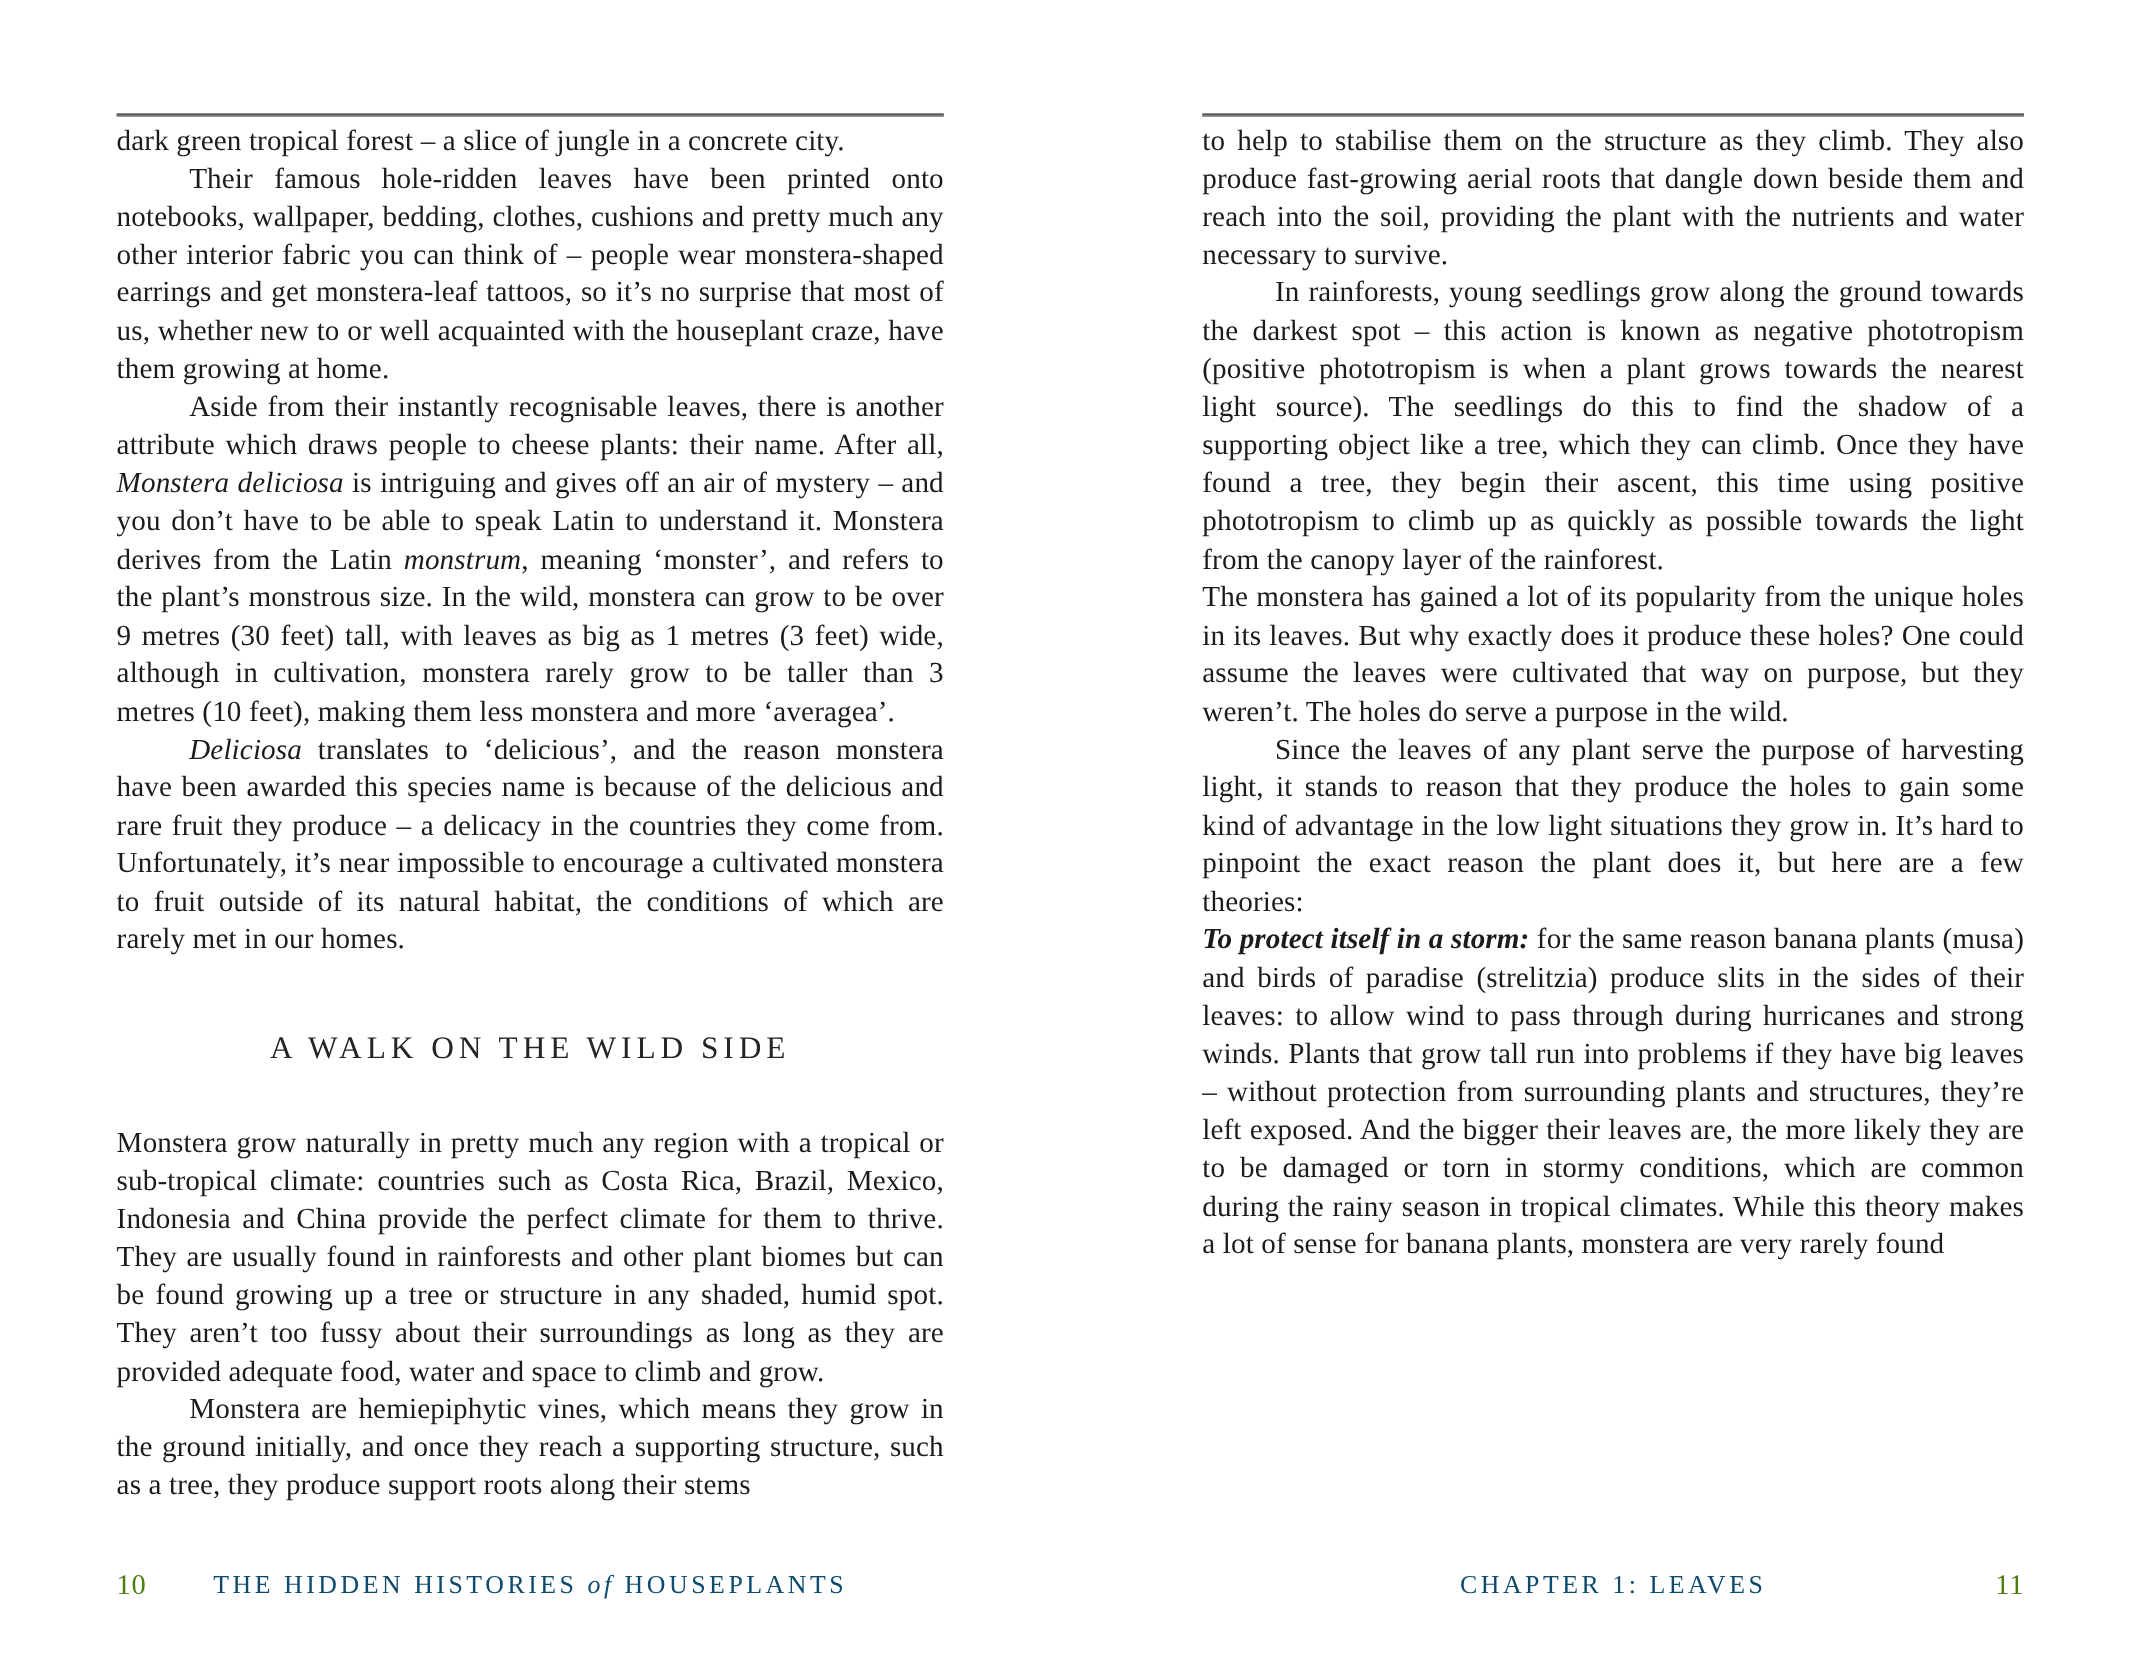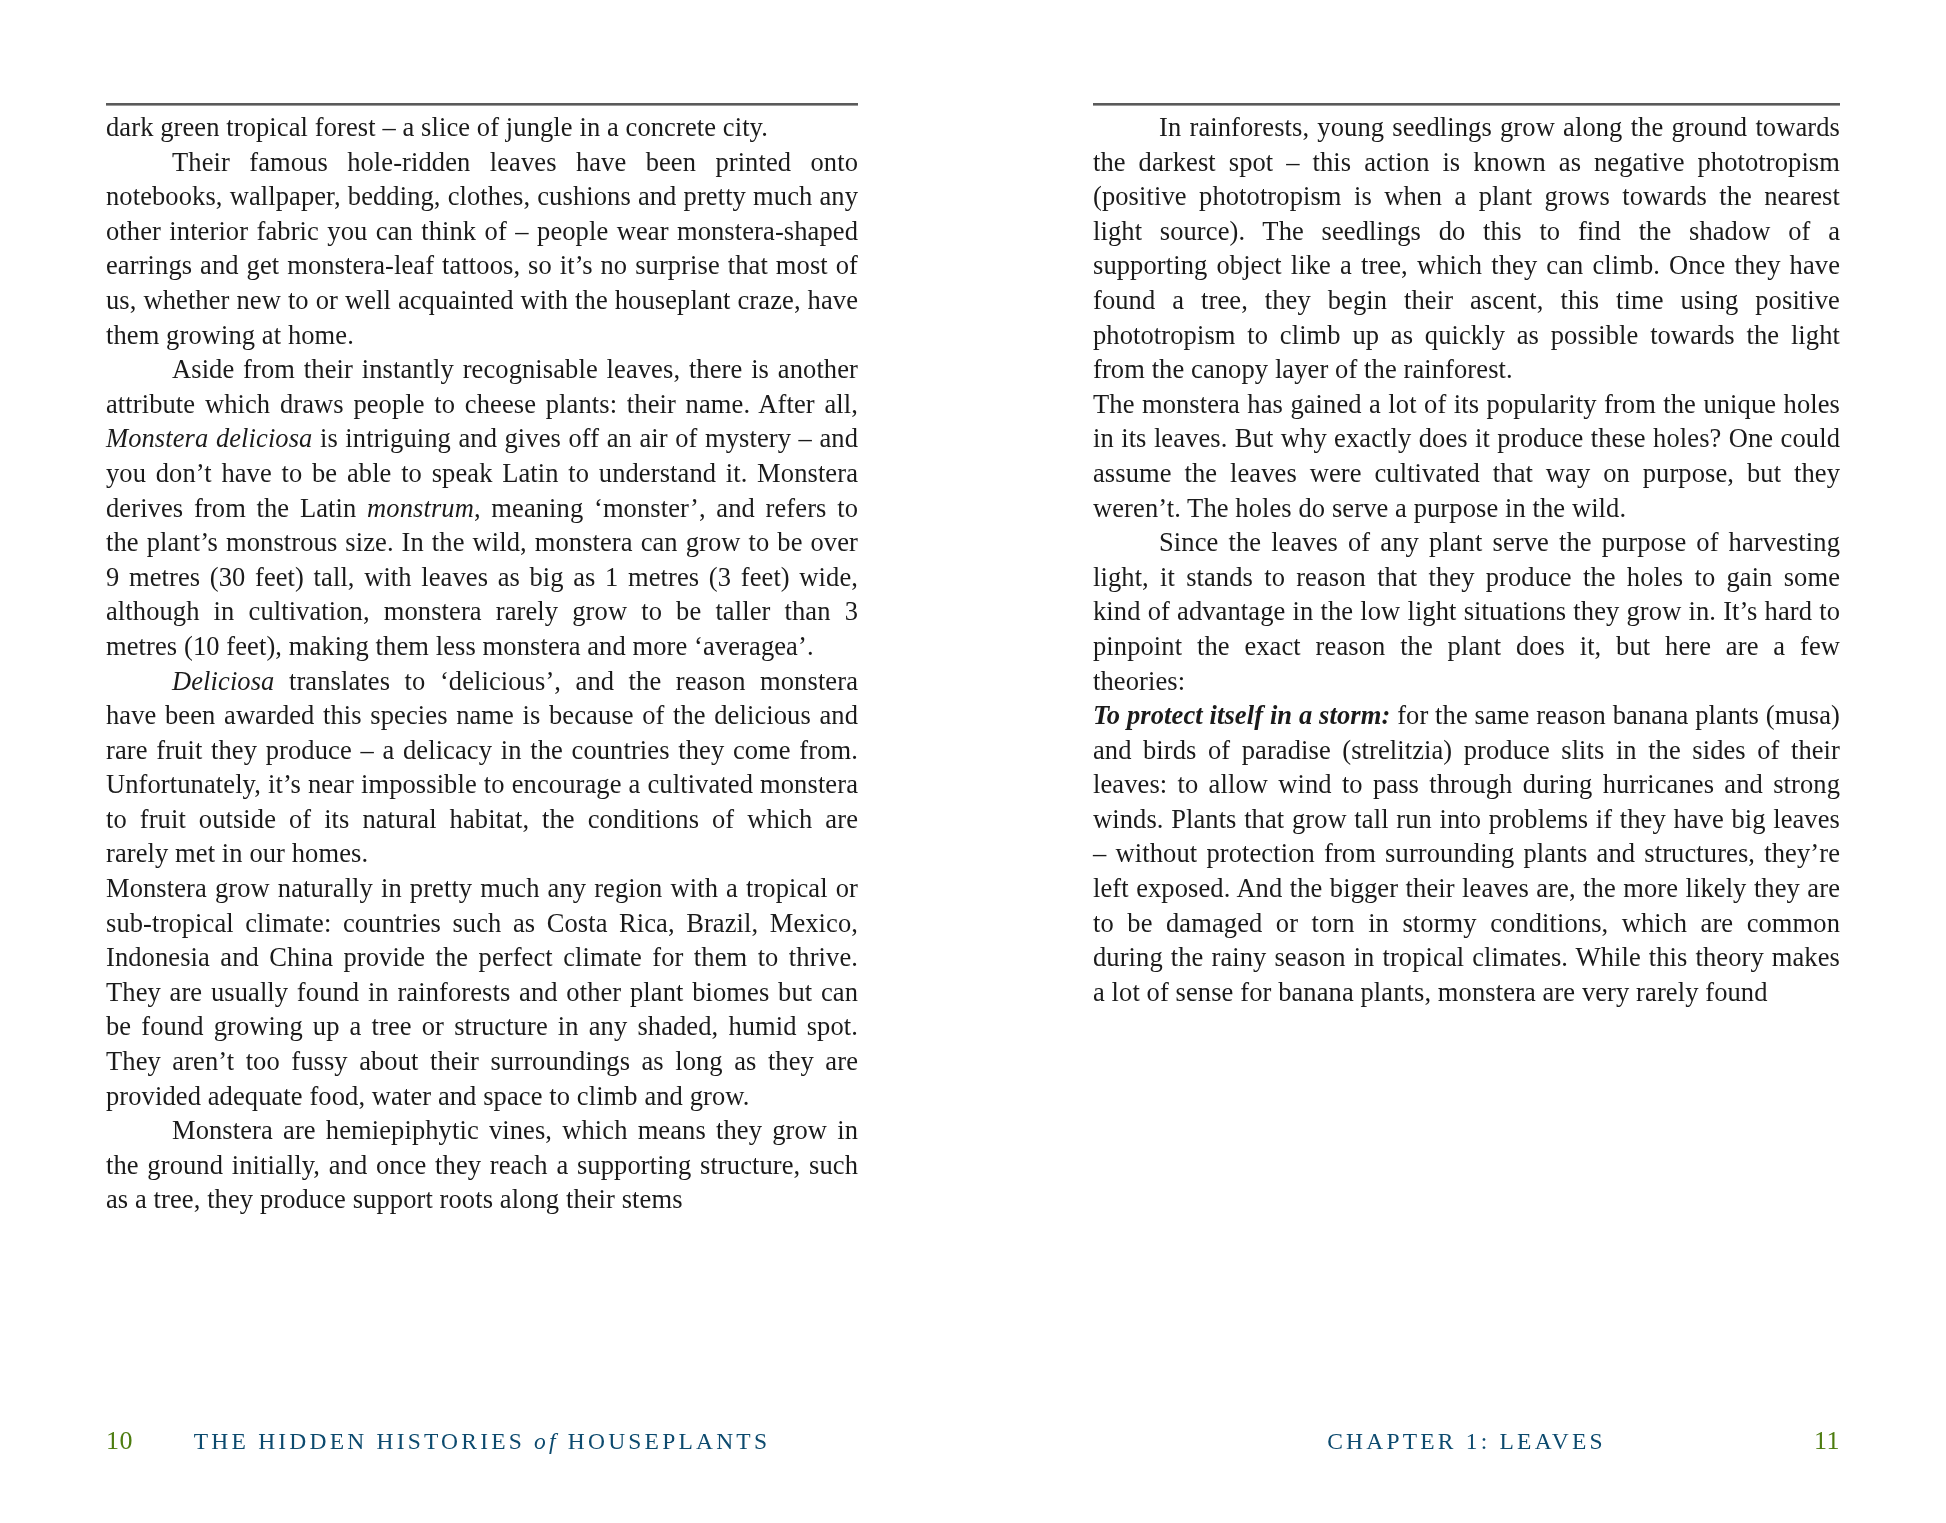--- a/index.html
+++ b/index.html
@@ -99,32 +99,34 @@
 
 <div id="spread">
 
   <div class="page" id="page-left">
     <div class="toprule"></div>
     <div class="bodytext">
       <p class="noindent">dark green tropical forest – a slice of jungle in a concrete city.</p>
       <p class="indent">Their famous hole-ridden leaves have been printed onto notebooks, wallpaper, bedding, clothes, cushions and pretty much any other interior fabric you can think of – people wear monstera-shaped earrings and get monstera-leaf tattoos, so it’s no surprise that most of us, whether new to or well acquainted with the houseplant craze, have them growing at home.</p>
       <p class="indent"><span>Aside from their instantly recognisable leaves, there is another attribute which draws people to cheese plants: their name. After all, </span><em>Monstera deliciosa</em><span> is intriguing and gives off an air of mystery – and you don’t have to be able to speak Latin to understand it. Monstera derives from the Latin </span><em>monstrum</em><span>, meaning ‘monster’, and refers to the plant’s monstrous size. In the wild, monstera can grow to be over 9 metres (30 feet) tall, with leaves as big as 1 metres (3 feet) wide, although in cultivation, monstera rarely grow to be taller than 3 metres (10 feet), making them less monstera and more ‘averagea’.</span></p>
       <p class="indent"><em>Deliciosa</em><span> translates to ‘delicious’, and the reason monstera have been awarded this species name is because of the delicious and rare fruit they produce – a delicacy in the countries they come from. Unfortunately, it’s near impossible to encourage a cultivated monstera to fruit outside of its natural habitat, the conditions of which are rarely met in our homes.</span></p>
+      <h2 class="section-heading">A WALK ON THE WILD SIDE</h2>
       <p class="noindent">Monstera grow naturally in pretty much any region with a tropical or sub-tropical climate: countries such as Costa Rica, Brazil, Mexico, Indonesia and China provide the perfect climate for them to thrive. They are usually found in rainforests and other plant biomes but can be found growing up a tree or structure in any shaded, humid spot. They aren’t too fussy about their surroundings as long as they are provided adequate food, water and space to climb and grow.</p>
       <p class="indent">Monstera are hemiepiphytic vines, which means they grow in the ground initially, and once they reach a supporting structure, such as a tree, they produce support roots along their stems</p>
     </div>
     <div class="footer">
       <span class="pagenum pagenum-left">10</span>
       <span class="running-title"><span>THE HIDDEN HISTORIES </span><em>of</em><span> HOUSEPLANTS</span></span>
     </div>
   </div>
 
   <div class="page" id="page-right">
     <div class="toprule"></div>
     <div class="bodytext">
+      <p class="noindent">to help to stabilise them on the structure as they climb. They also produce fast-growing aerial roots that dangle down beside them and reach into the soil, providing the plant with the nutrients and water necessary to survive.</p>
       <p class="indent">In rainforests, young seedlings grow along the ground towards the darkest spot – this action is known as negative phototropism (positive phototropism is when a plant grows towards the nearest light source). The seedlings do this to find the shadow of a supporting object like a tree, which they can climb. Once they have found a tree, they begin their ascent, this time using positive phototropism to climb up as quickly as possible towards the light from the canopy layer of the rainforest.</p>
       <p class="noindent">The monstera has gained a lot of its popularity from the unique holes in its leaves. But why exactly does it produce these holes? One could assume the leaves were cultivated that way on purpose, but they weren’t. The holes do serve a purpose in the wild.</p>
       <p class="indent">Since the leaves of any plant serve the purpose of harvesting light, it stands to reason that they produce the holes to gain some kind of advantage in the low light situations they grow in. It’s hard to pinpoint the exact reason the plant does it, but here are a few theories:</p>
       <p class="theory-block"><span class="lead-bi">To protect itself in a storm:</span><span> for the same reason banana plants (musa) and birds of paradise (strelitzia) produce slits in the sides of their leaves: to allow wind to pass through during hurricanes and strong winds. Plants that grow tall run into problems if they have big leaves – without protection from surrounding plants and structures, they’re left exposed. And the bigger their leaves are, the more likely they are to be damaged or torn in stormy conditions, which are common during the rainy season in tropical climates. While this theory makes a lot of sense for banana plants, monstera are very rarely found</span></p>
     </div>
     <div class="footer">
       <span class="running-title">CHAPTER 1: LEAVES</span>
       <span class="pagenum pagenum-right">11</span>
     </div>
   </div>

